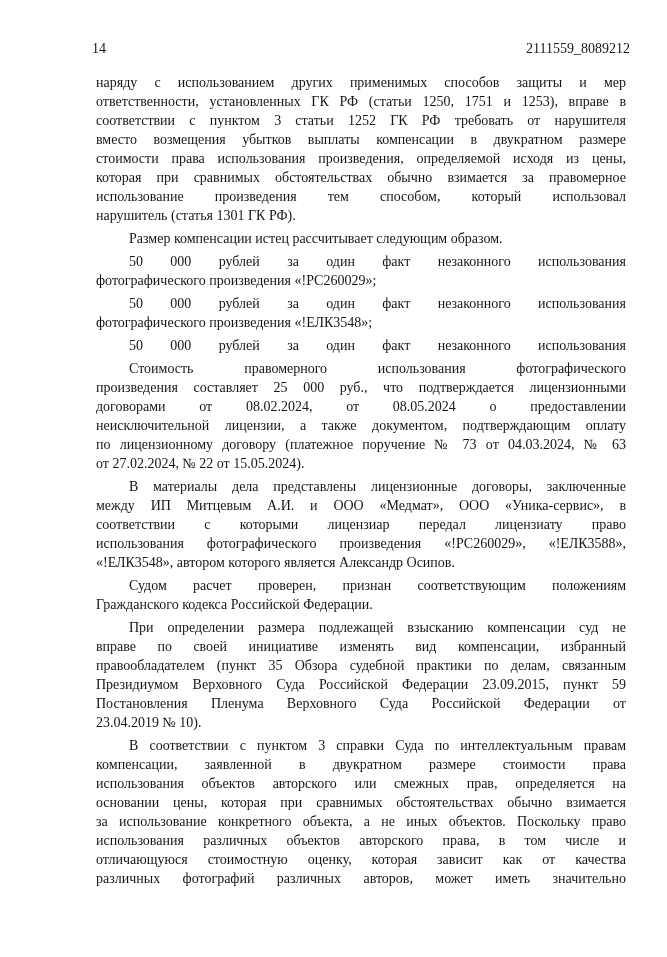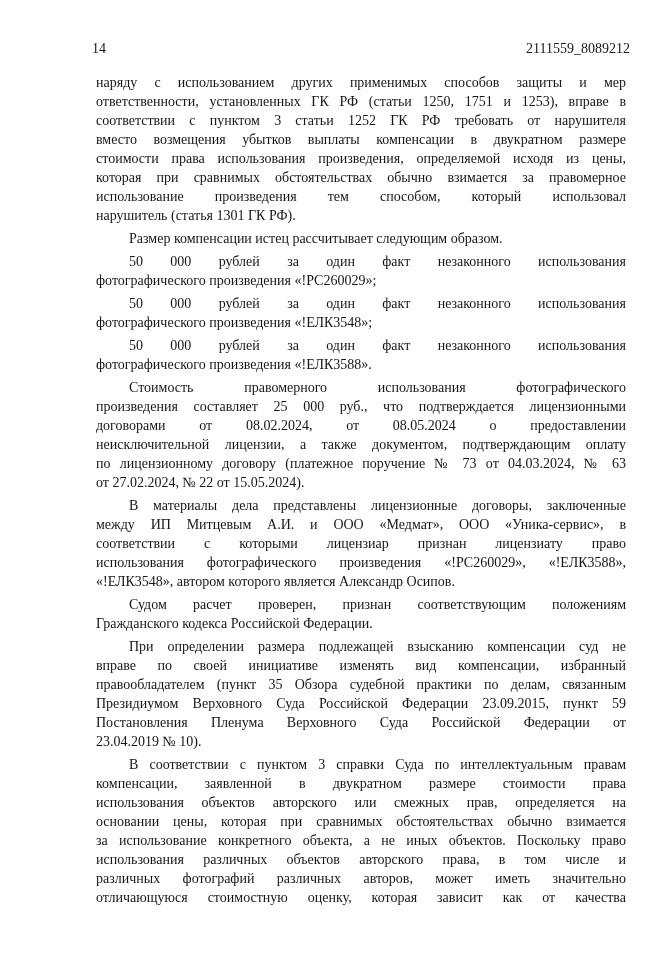--- a/index.html
+++ b/index.html
@@ -88,34 +88,33 @@
       <div class="paragraph">
         <div class="line indent">50 000 рублей за один факт незаконного использования</div>
         <div class="line end">фотографического произведения «!РС260029»;</div>
       </div>
       <div class="paragraph">
         <div class="line indent">50 000 рублей за один факт незаконного использования</div>
         <div class="line end">фотографического произведения «!ЕЛК3548»;</div>
       </div>
       <div class="paragraph">
         <div class="line indent">50 000 рублей за один факт незаконного использования</div>
-        <div class="line end">фотографического произведения «!ЕЛК3588».</div>
       </div>
       <div class="paragraph">
         <div class="line indent">Стоимость правомерного использования фотографического</div>
         <div class="line">произведения составляет 25 000 руб., что подтверждается лицензионными</div>
         <div class="line">договорами от 08.02.2024, от 08.05.2024 о предоставлении</div>
         <div class="line">неисключительной лицензии, а также документом, подтверждающим оплату</div>
         <div class="line">по лицензионному договору (платежное поручение № 73 от 04.03.2024, № 63</div>
         <div class="line end">от 27.02.2024, № 22 от 15.05.2024).</div>
       </div>
       <div class="paragraph">
         <div class="line indent">В материалы дела представлены лицензионные договоры, заключенные</div>
         <div class="line">между ИП Митцевым А.И. и ООО «Медмат», ООО «Уника-сервис», в</div>
-        <div class="line">соответствии с которыми лицензиар признан лицензиату право</div>
+        <div class="line">соответствии с которыми лицензиар передал лицензиату право</div>
         <div class="line">использования фотографического произведения «!РС260029», «!ЕЛК3588»,</div>
         <div class="line end">«!ЕЛК3548», автором которого является Александр Осипов.</div>
       </div>
       <div class="paragraph">
         <div class="line indent">Судом расчет проверен, признан соответствующим положениям</div>
         <div class="line end">Гражданского кодекса Российской Федерации.</div>
       </div>
       <div class="paragraph">
         <div class="line indent">При определении размера подлежащей взысканию компенсации суд не</div>
         <div class="line">вправе по своей инициативе изменять вид компенсации, избранный</div>
@@ -124,17 +123,17 @@
         <div class="line">Постановления Пленума Верховного Суда Российской Федерации от</div>
         <div class="line end">23.04.2019 № 10).</div>
       </div>
       <div class="paragraph">
         <div class="line indent">В соответствии с пунктом 3 справки Суда по интеллектуальным правам</div>
         <div class="line">компенсации, заявленной в двукратном размере стоимости права</div>
         <div class="line">использования объектов авторского или смежных прав, определяется на</div>
         <div class="line">основании цены, которая при сравнимых обстоятельствах обычно взимается</div>
         <div class="line">за использование конкретного объекта, а не иных объектов. Поскольку право</div>
         <div class="line">использования различных объектов авторского права, в том числе и</div>
+        <div class="line">отличающуюся стоимостную оценку, которая зависит как от качества</div>
         <div class="line">различных фотографий различных авторов, может иметь значительно</div>
-        <div class="line">отличающуюся стоимостную оценку, которая зависит как от качества</div>
       </div>
     </div>
 </div>
 
 </body></html>

